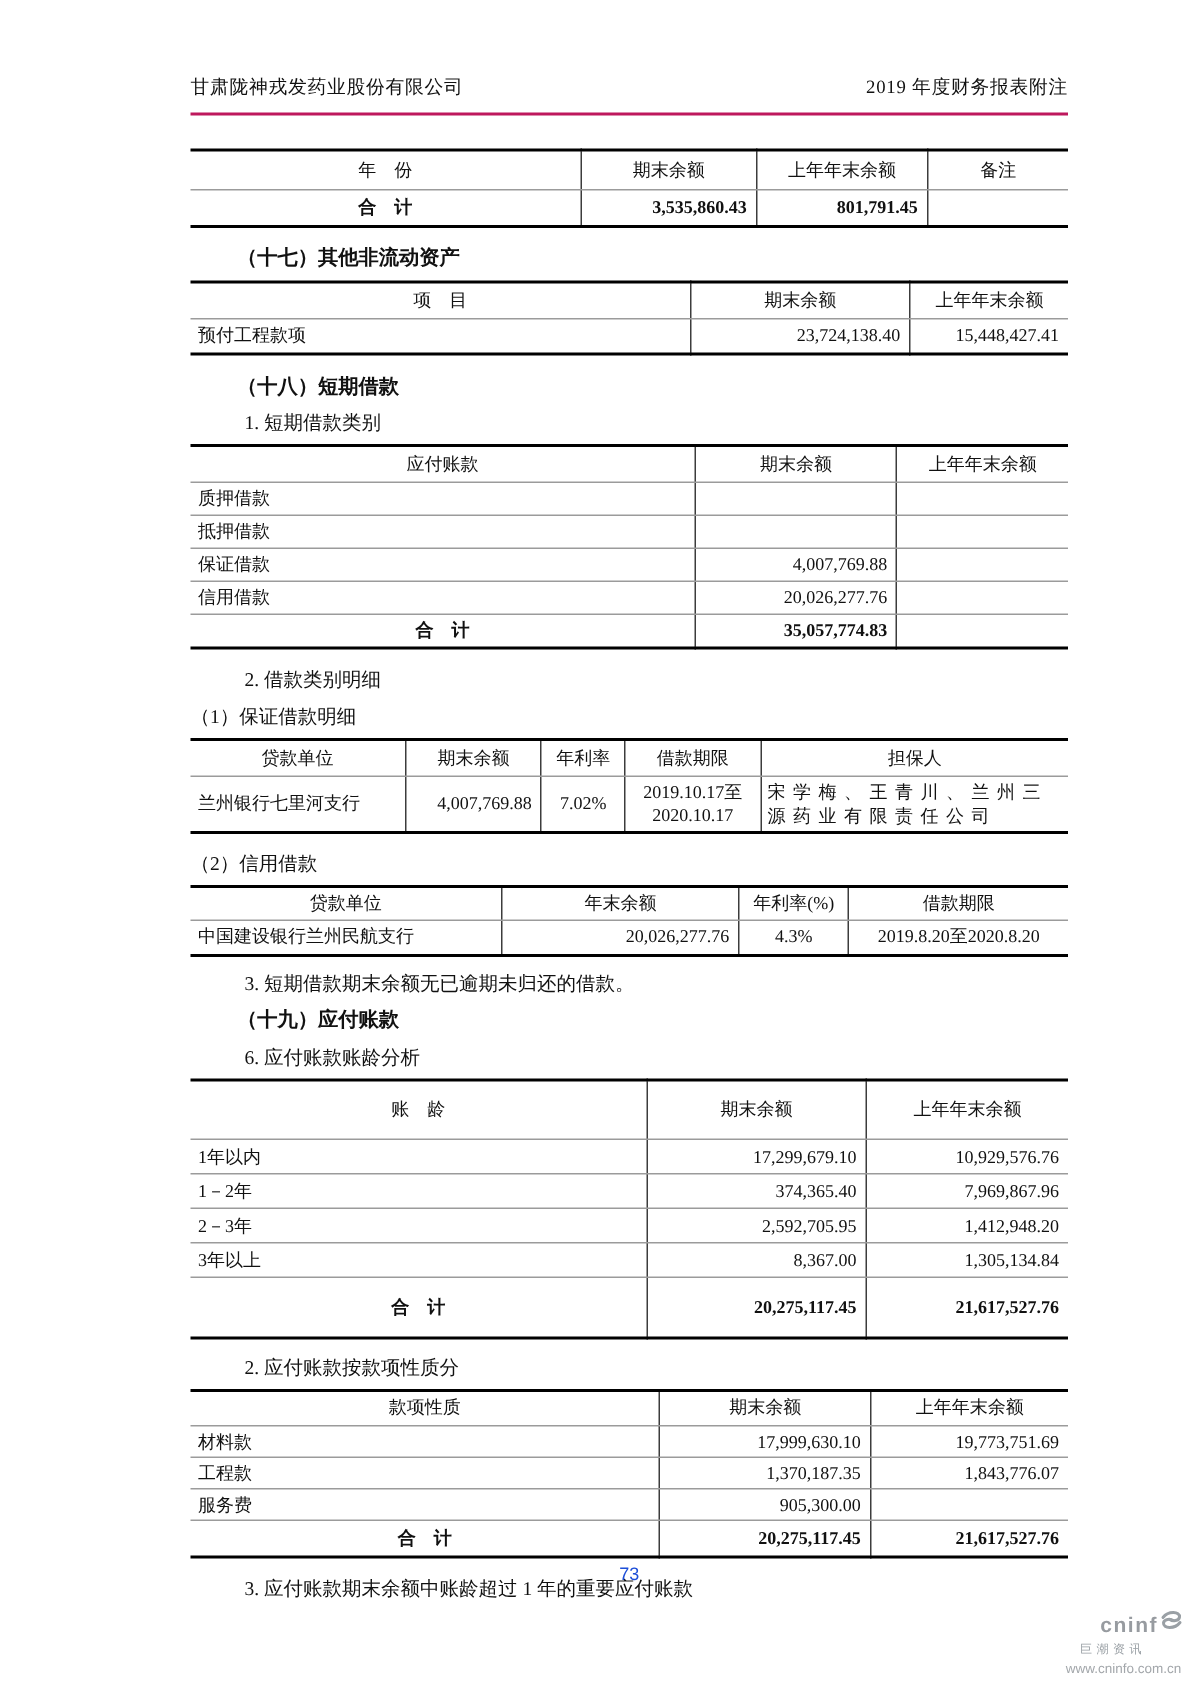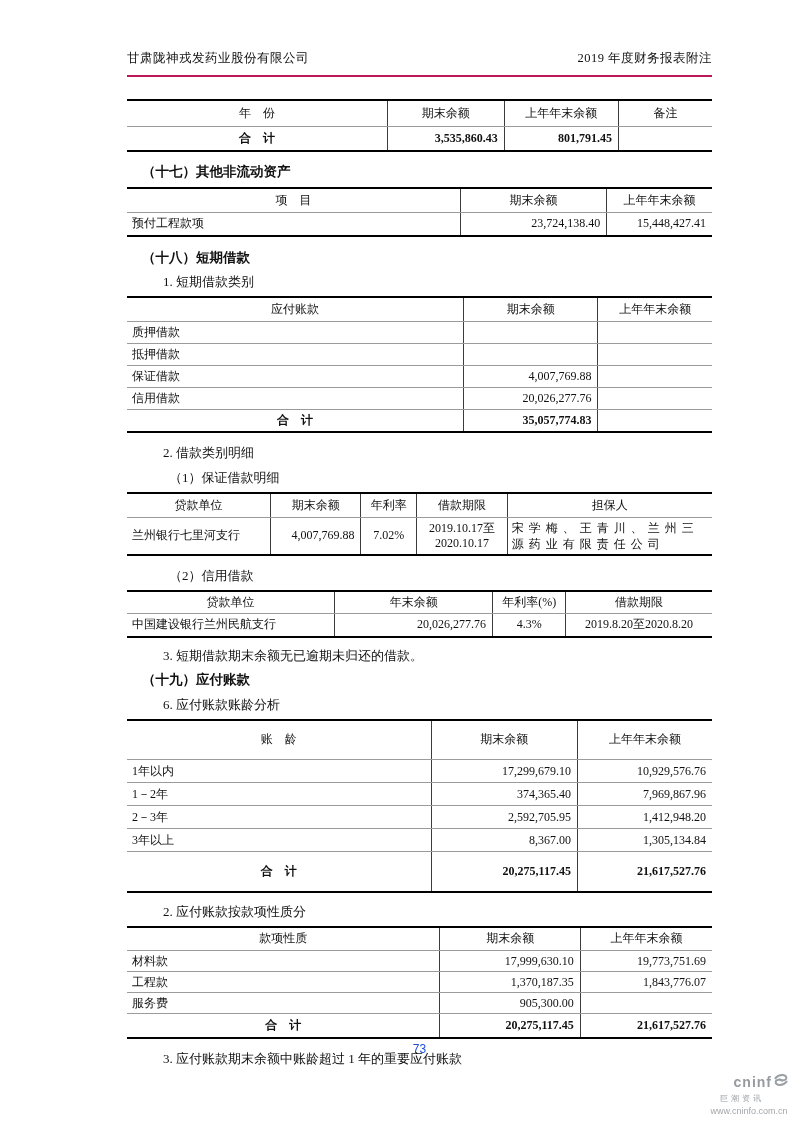--- a/index.html
+++ b/index.html
@@ -35,23 +35,23 @@
   .guarantor { letter-spacing:5px; line-height:16px; padding:2px 4px !important; }
 
   .tA tr { height:25px; } .tA tr.hd { height:26px; }
   .tB tr { height:24px; } .tB tr.hd { height:24px; }
   .tC tr { height:22px; } .tC tr.hd { height:24px; } .tC tr.total { height:23px; }
   .tD tr.hd { height:24px; } .tD tr.data { height:36px; }
   .tE tr { height:23px; }
   .tF tr { height:23px; } .tF tr.hd, .tF tr.total { height:40px; }
   .tG tr { height:21px; } .tG tr.hd, .tG tr.total { height:24px; }
 
-  .sec-title { font-size:13.5px; font-weight:bold; margin-left:15px; }
+  .sec-title { font-size:13.5px; font-weight:bold; margin-left:31px; }
   .item { font-size:13px; margin-left:36px; }
-  .sub-item { font-size:13px; margin-left:42px; }
+  .sub-item { font-size:13px; }
 
   .mA  { margin-top:22px; }
   .m17 { margin-top:11px; margin-bottom:6px; }
   .m18 { margin-top:12px; margin-bottom:0; }
   .m19 { margin-top:6px;  margin-bottom:0; }
   .i1  { margin-top:6px;  margin-bottom:5px; }
   .i2  { margin-top:11px; margin-bottom:0; }
   .s1  { margin-top:7px;  margin-bottom:5px; }
   .s2  { margin-top:11px; margin-bottom:5px; }
   .i3  { margin-top:9px; }

